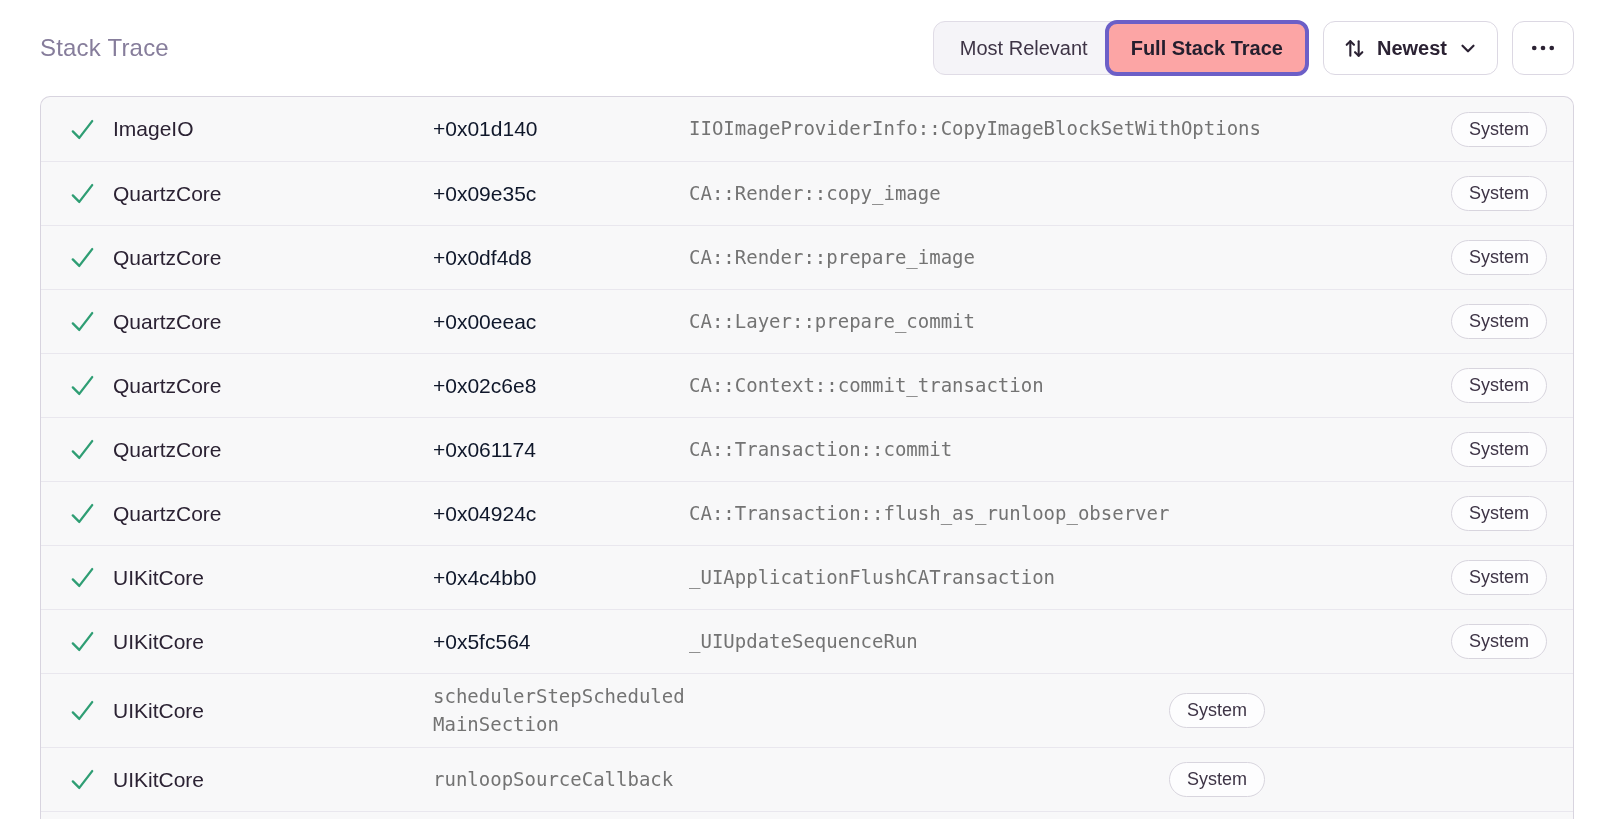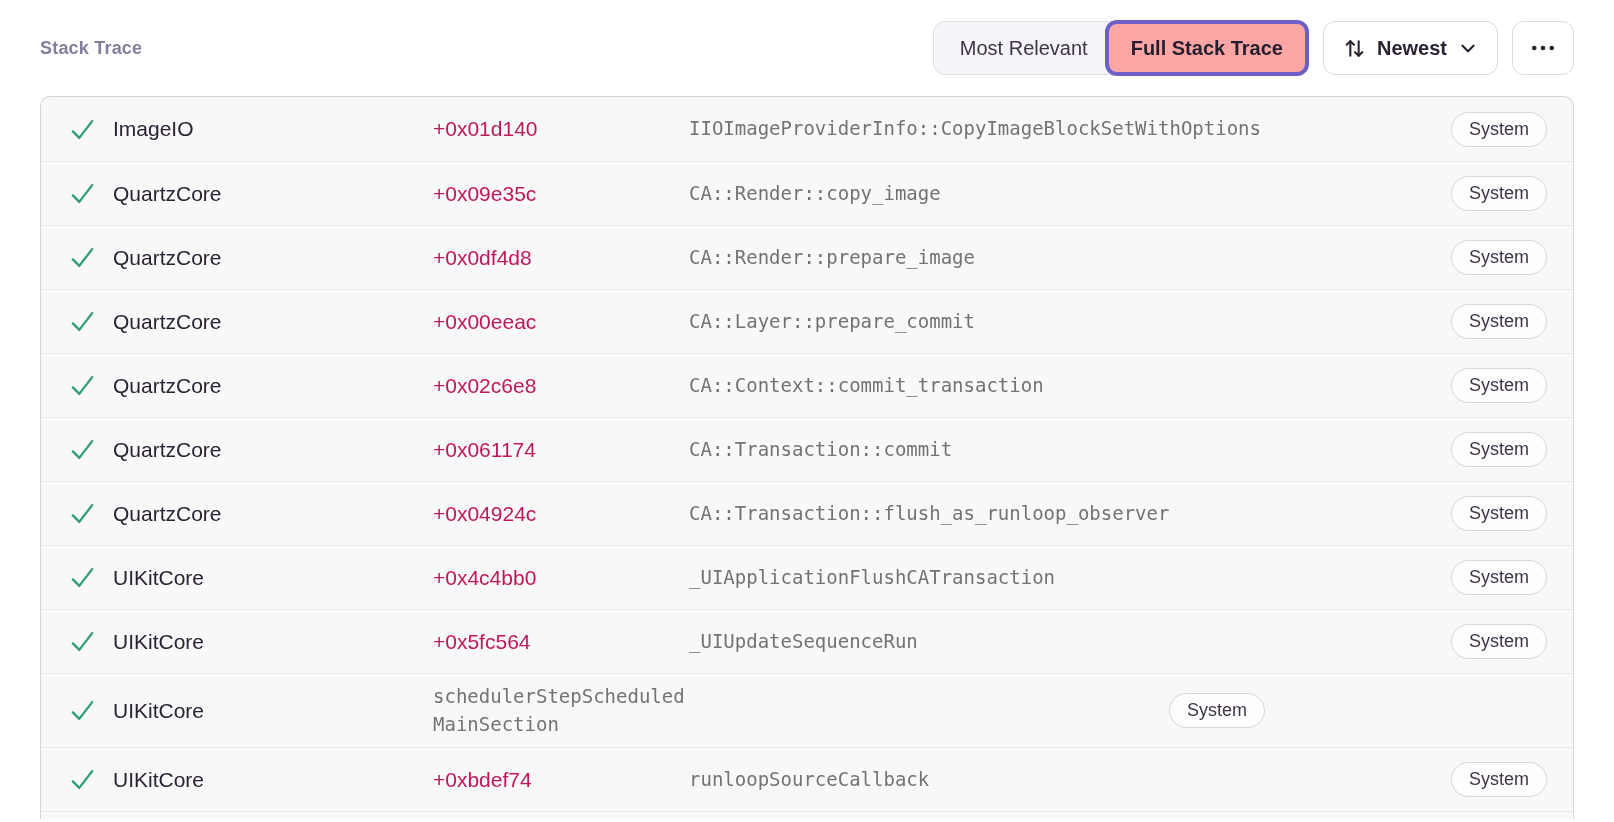--- a/index.html
+++ b/index.html
@@ -10,21 +10,21 @@
     color: #2b2233;
   }
   .page { padding: 0 40px; }
 
   
   .header {
     height: 96px;
     display: flex; align-items: center; justify-content: space-between;
   }
   .page-title {
-    font-size: 18px; font-weight: 700; color: #867d9b; letter-spacing: .2px;
+    font-size: 24px; font-weight: 400; color: #867d9b; letter-spacing: .2px;
   }
   .controls { display: flex; align-items: center; gap: 14px; }
 
   .segmented { display: flex; align-items: center; }
   .seg-btn {
     height: 54px; display: flex; align-items: center;
     font-size: 20px; color: #3e3446; background: #f5f4f8;
     border: 1.5px solid #e0dce6; border-radius: 12px;
     padding: 0 26px; cursor: pointer; white-space: nowrap; margin-left: 16px;
   }
@@ -56,21 +56,21 @@
     display: grid;
     grid-template-columns: 46px 320px 256px 576px 1fr;
     align-items: center;
     min-height: 64px;
     padding: 9px 26px;
   }
   .frame-row + .frame-row { border-top: 1.5px solid #e9e7ee; }
   .check { width: 32px; height: 32px; display: flex; align-items: center; }
   .module { font-size: 21px; color: #2b2233; }
   .address {
-    font-size: 21px; color: #be185d; text-decoration: none; cursor: pointer;
+    font-size: 21px; color: #0f172a; text-decoration: none; cursor: pointer;
   }
   .function {
     font-family: "DejaVu Sans Mono", monospace;
     font-size: 19px; line-height: 1.45; color: #737373;
     max-width: 576px; word-break: break-all;
   }
   .badge-cell { display: flex; justify-content: flex-end; }
   .badge {
     display: inline-block; background: #fdfdfe;
     border: 1.5px solid #d8d5de; border-radius: 22px;
@@ -263,21 +263,20 @@
         </span>
       </div>
 
       <div class="frame-row">
         <span class="check">
           <svg width="31" height="31" viewBox="0 0 24 24" fill="none" stroke="#2f9e74" stroke-width="1.8" stroke-linecap="round" stroke-linejoin="round">
             <polyline points="4.5,13.5 9.5,18.5 19.5,5.5"></polyline>
           </svg>
         </span>
         <span class="module">UIKitCore</span>
-        <a class="address">+0xbdef74</a>
         <span class="function">runloopSourceCallback</span>
         <span class="badge-cell">
           <span class="badge">System</span>
         </span>
       </div>
     </div>
     <div class="row-stub"></div>
   </div>
 
 </div>

